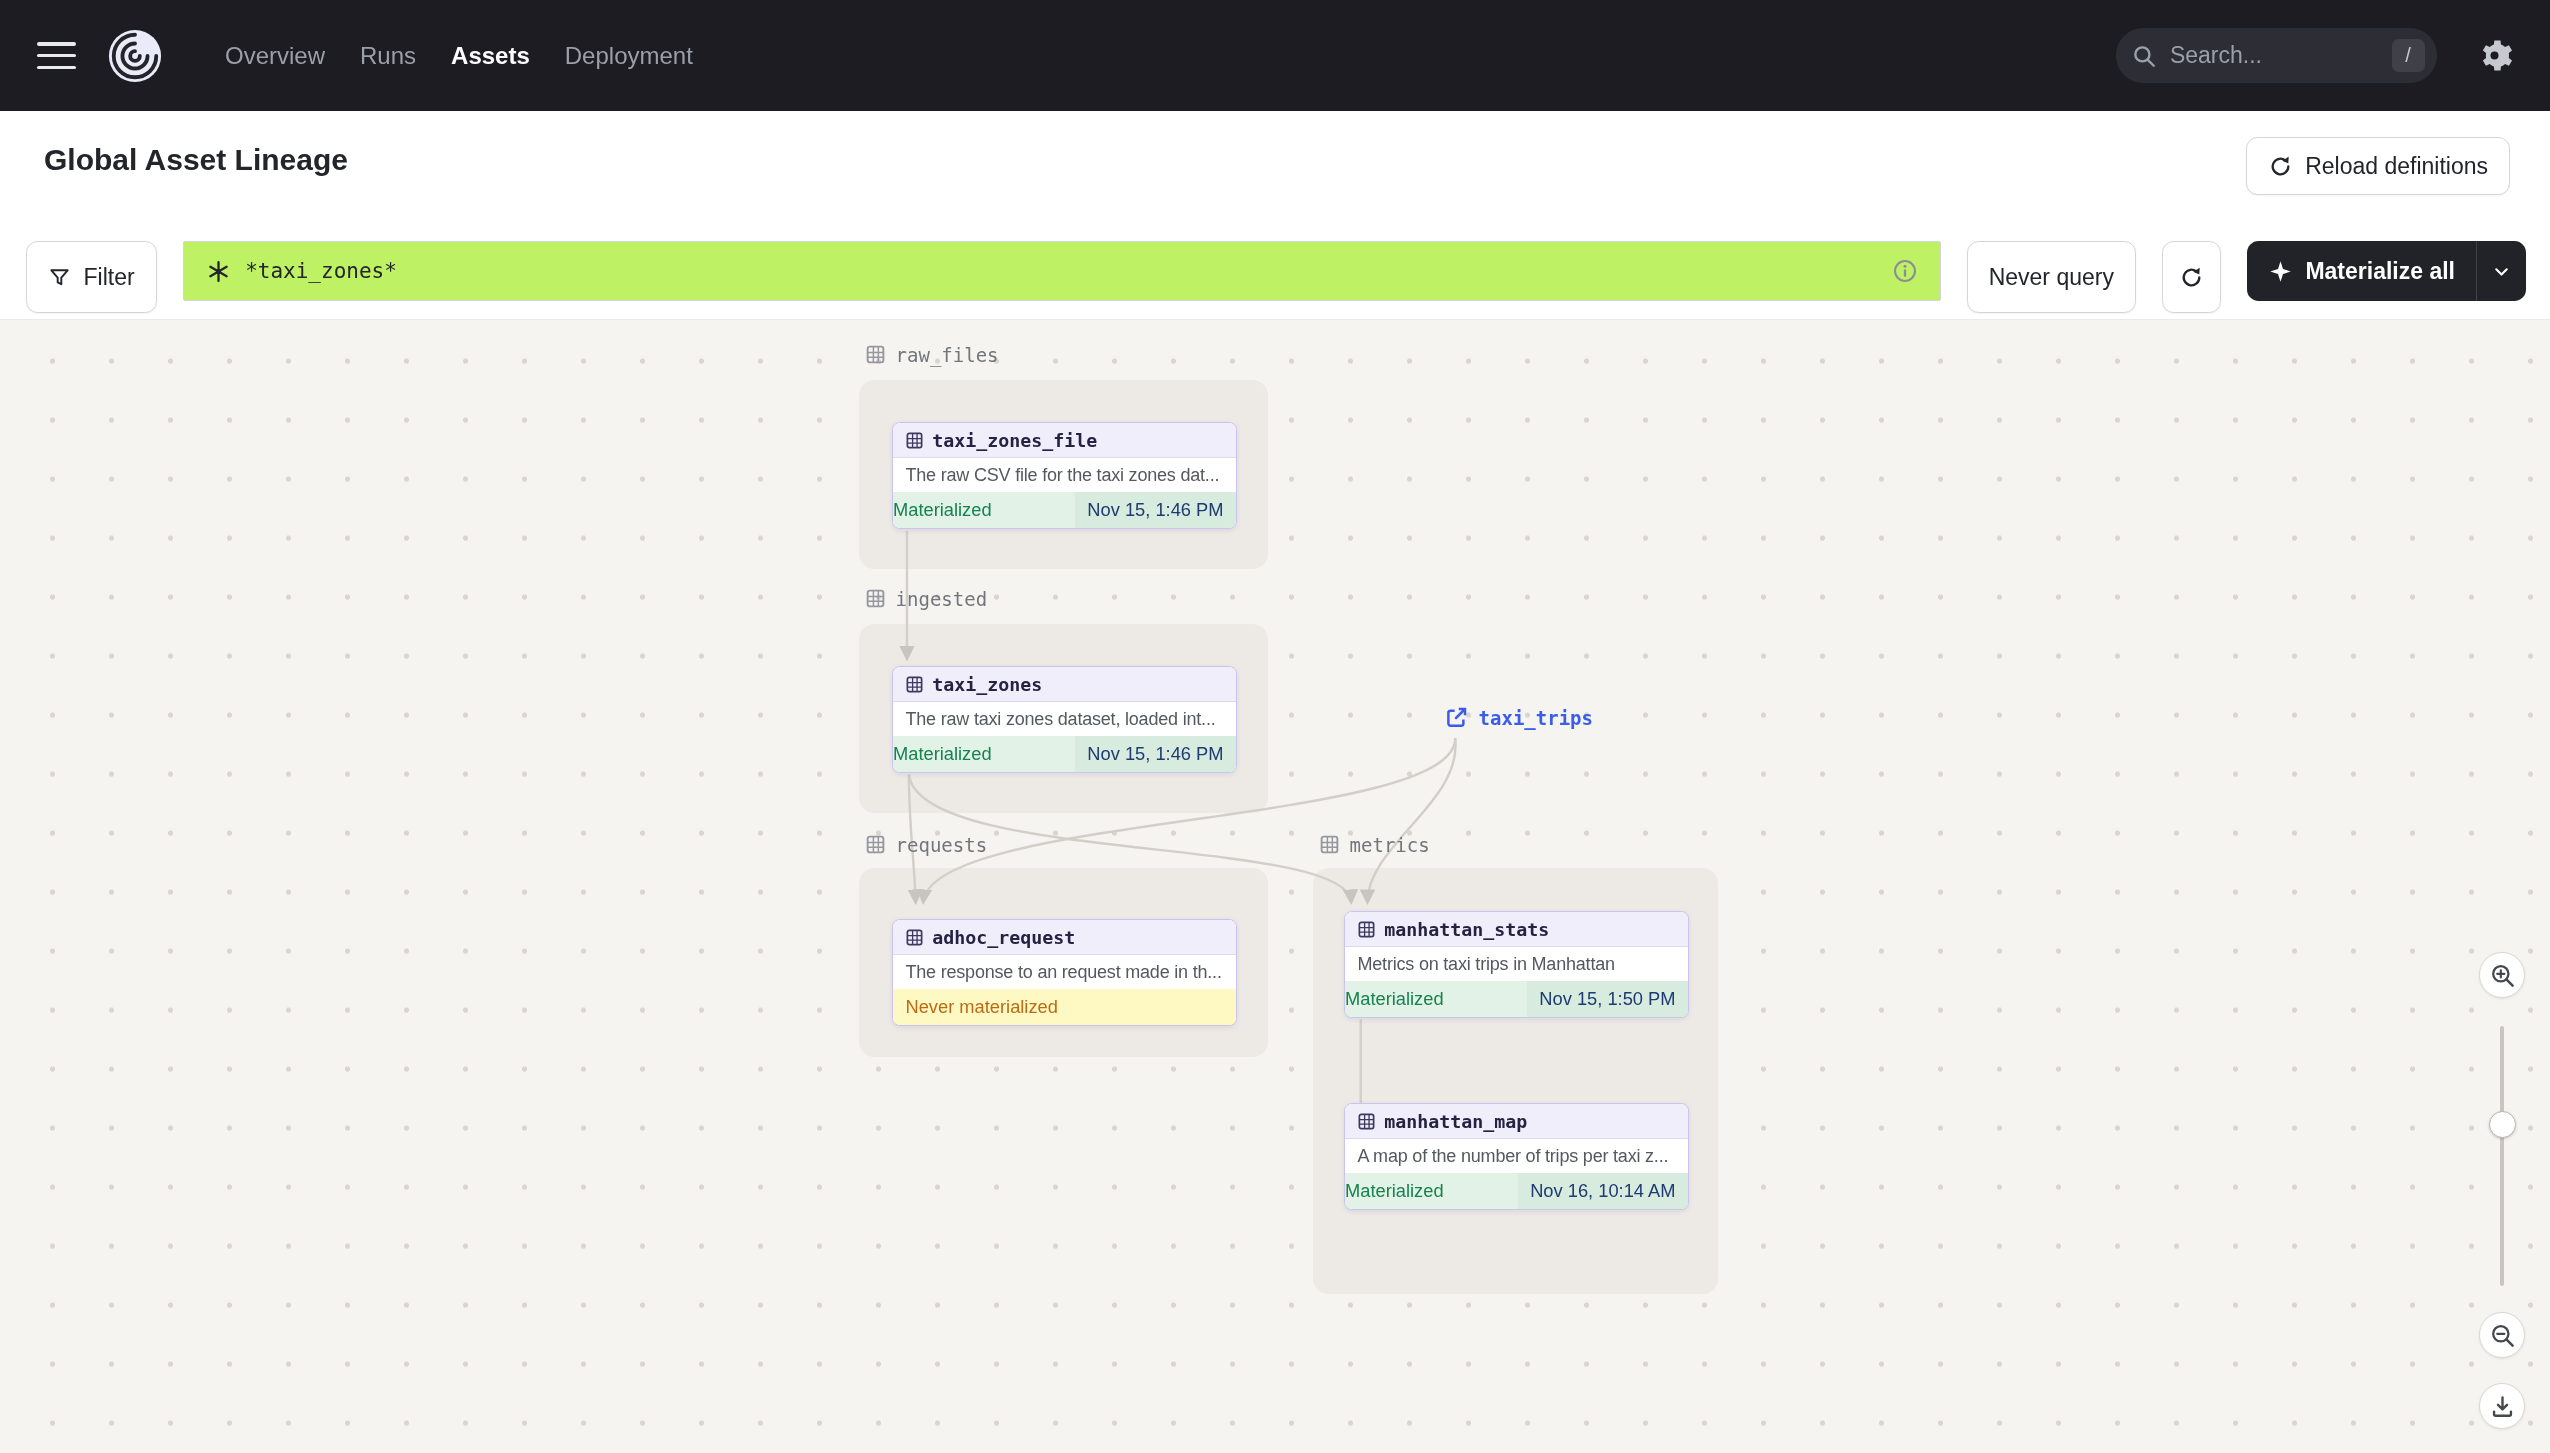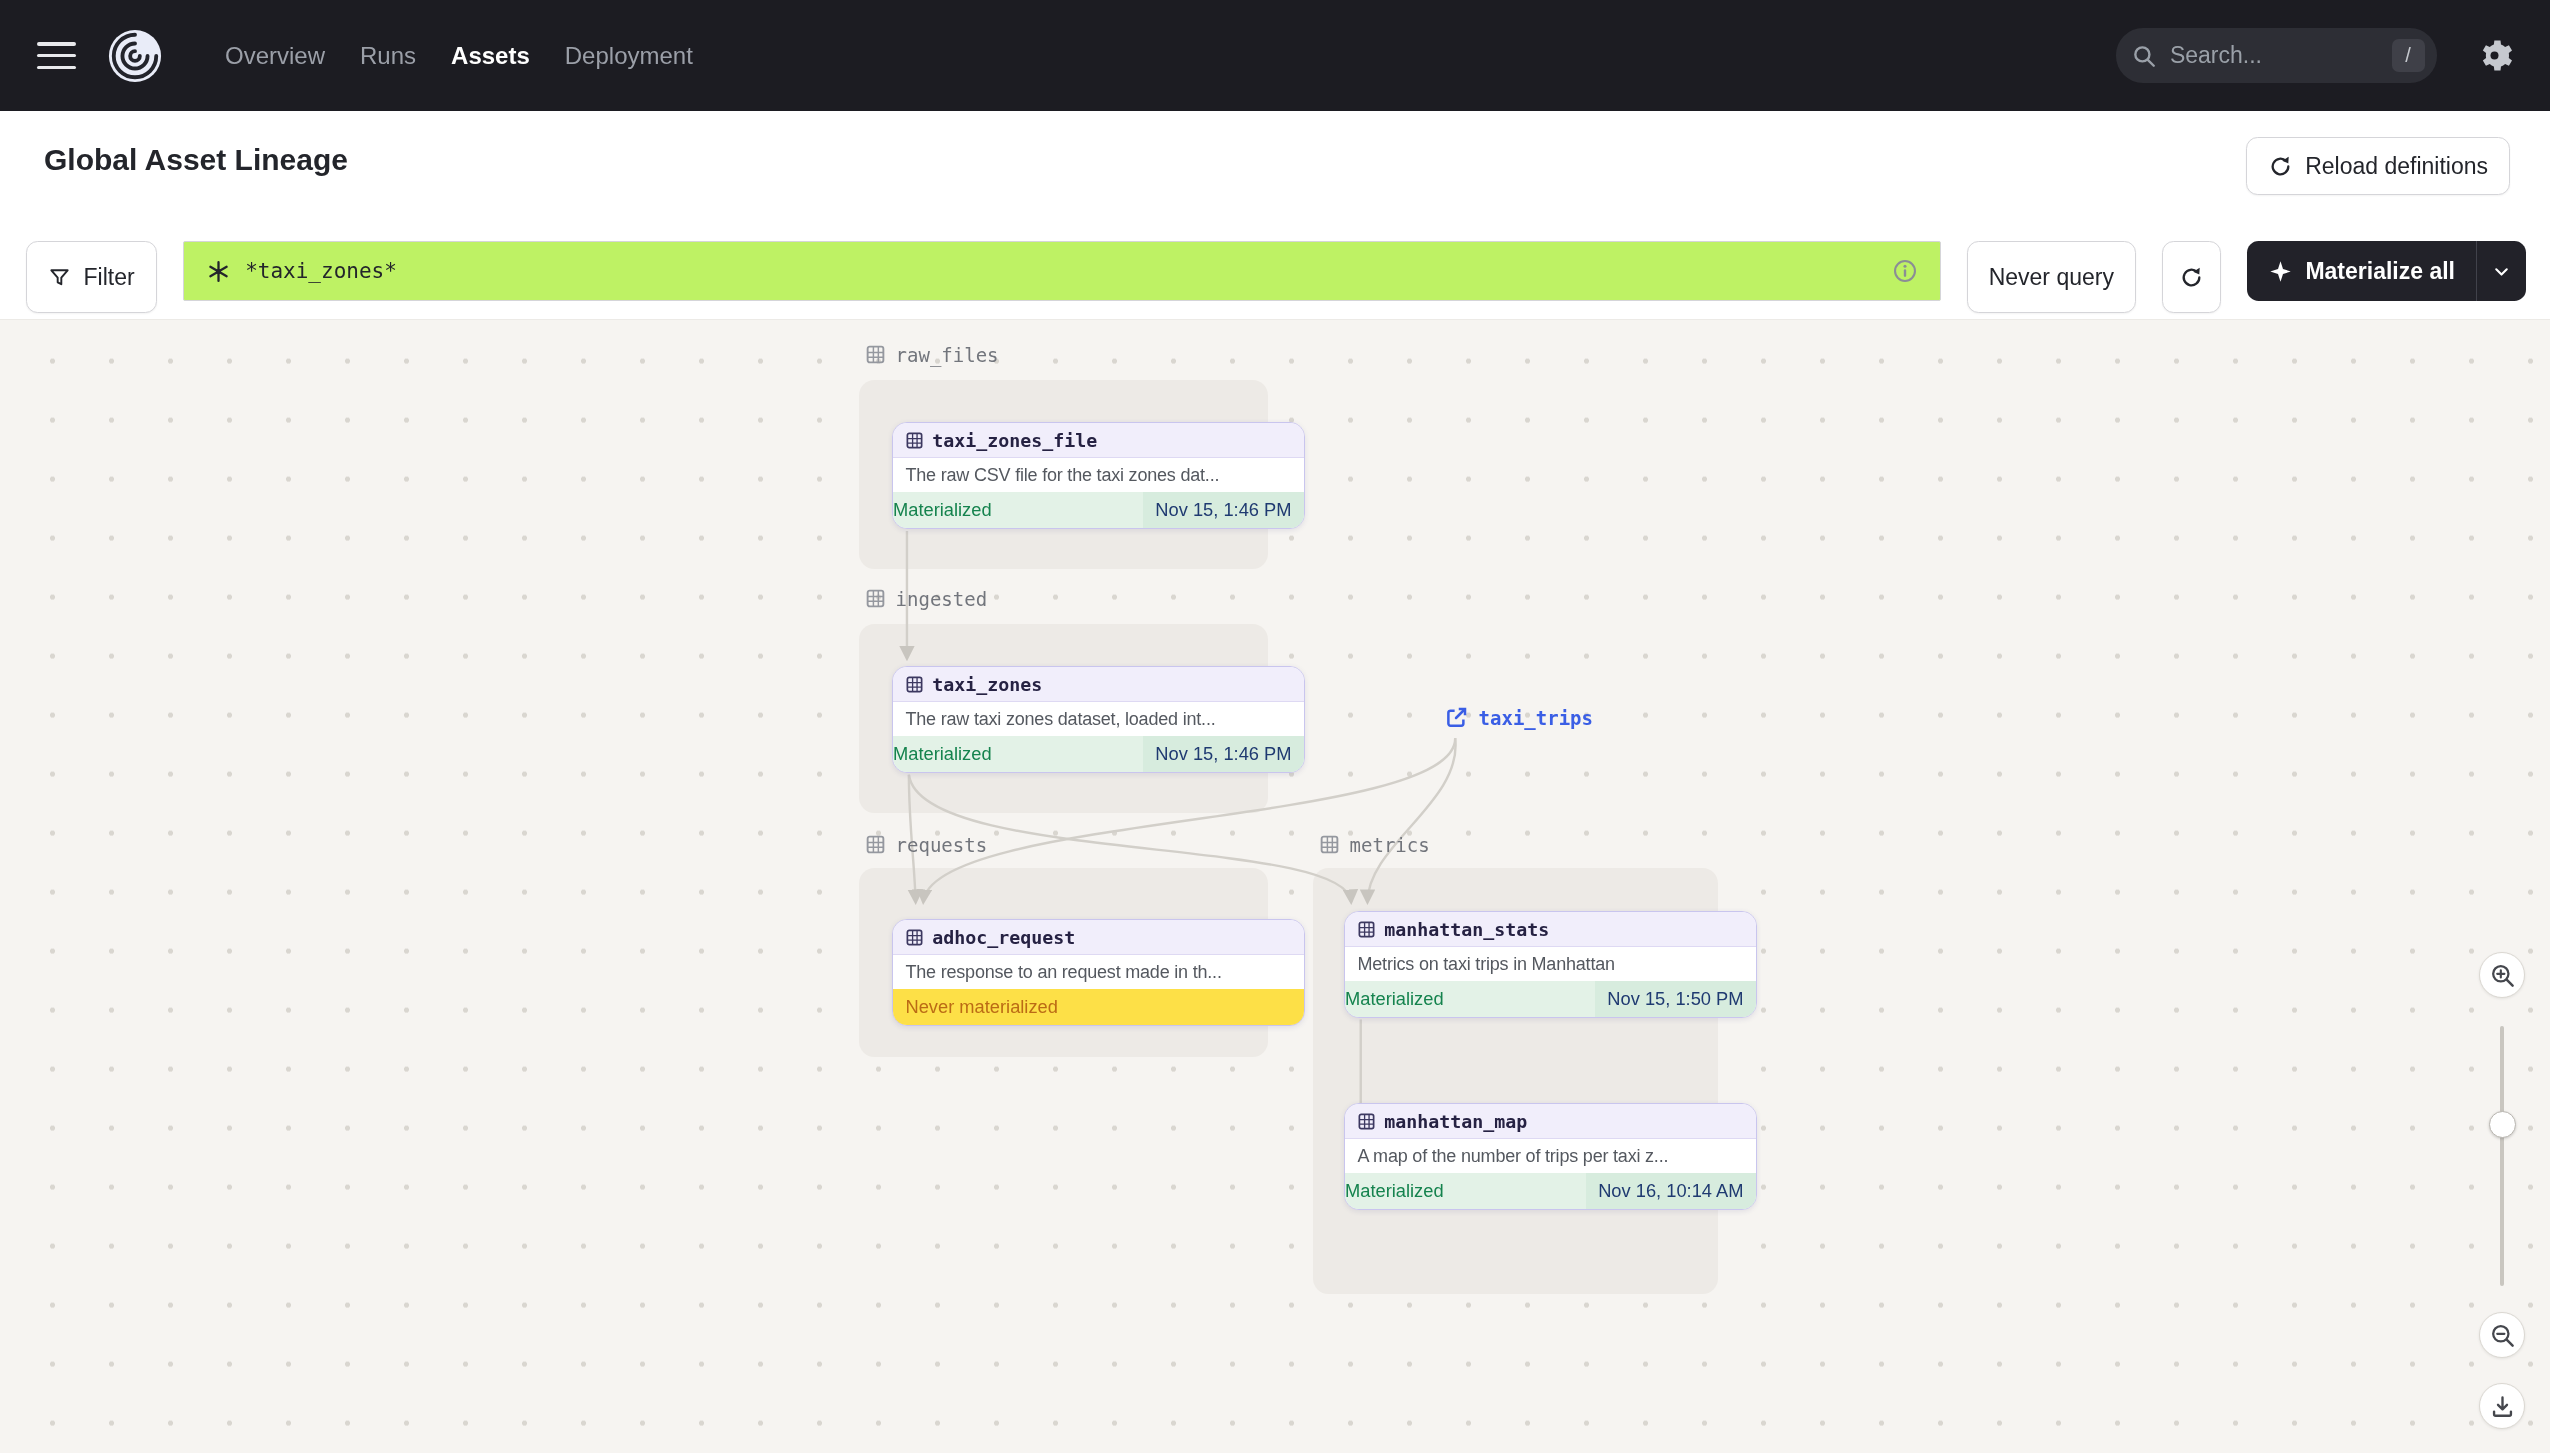--- a/index.html
+++ b/index.html
@@ -44,36 +44,36 @@
     border-left:1px solid #41424b;cursor:pointer}
 
   
   .canvas{position:relative;height:1134px;border-top:1px solid #eceae6;background:#f6f4f1;
     background-image:radial-gradient(circle,#d9d6d0 2.3px,transparent 2.9px);
     background-size:59px 59px;background-position:23px 11.6px;overflow:hidden;cursor:grab}
   .edges{position:absolute;left:0;top:0;pointer-events:none}
   .group{position:absolute;background:#edeae6;border-radius:15.4px}
   .group-label{position:absolute;display:flex;align-items:center;gap:9.6px;height:31px;
     font-family:"DejaVu Sans Mono",monospace;font-size:19px;color:#72757c}
-  .node{position:absolute;width:413px;height:107px;background:#fff;border:1.9px solid #c9c5ee;
-    border-radius:15px;overflow:hidden;display:flex;flex-direction:column;cursor:pointer;
+  .node{position:absolute;width:345px;height:107px;background:#fff;border:1.9px solid #c9c5ee;
+    border-radius:8px;overflow:hidden;display:flex;flex-direction:column;cursor:pointer;
     box-shadow:0 1.9px 4.8px rgba(60,55,130,.10)}
   .node-header{height:35px;flex:0 0 35px;background:#f1eefb;border-bottom:1px solid #ded9f3;
     display:flex;align-items:center;gap:8.7px;padding:0 11.6px}
   .node-name{font-family:"DejaVu Sans Mono",monospace;font-size:18.3px;font-weight:700;color:#262243;
     white-space:nowrap;overflow:hidden}
   .node-desc{flex:1;display:flex;align-items:center;padding:0 12.5px;font-size:18px;
     letter-spacing:-0.2px;color:#54585f;white-space:nowrap;overflow:hidden}
   .node-footer{height:36px;flex:0 0 36px;display:flex;align-items:center;
     justify-content:space-between;font-size:18.3px}
   .footer-ok{background:#e3f2e7}
   .footer-ok .status{color:#15834e;padding-left:0}
   .footer-ok .time{color:#1f3a71;background:#d7ecde;height:100%;display:flex;
     align-items:center;padding:0 12.5px}
-  .footer-never{background:#fde047}
+  .footer-never{background:#fef9c3}
   .footer-never .status{color:#bb6b15;padding-left:12.5px}
   .footer-never .time{padding-right:12.5px}
   .external{position:absolute;display:flex;align-items:center;gap:9.6px;cursor:pointer}
   .external .ext-name{font-family:"DejaVu Sans Mono",monospace;font-size:19px;font-weight:700;color:#3a5ee5}
 
   
   .zoombtn{position:absolute;width:46px;height:46px;border-radius:50%;background:#fff;
     border:1px solid #dbd8d2;box-shadow:0 1px 2.9px rgba(0,0,0,.08);display:flex;
     align-items:center;justify-content:center;cursor:pointer}
   .zoom-rail{position:absolute;left:2500px;top:706px;width:3.9px;height:260px;

